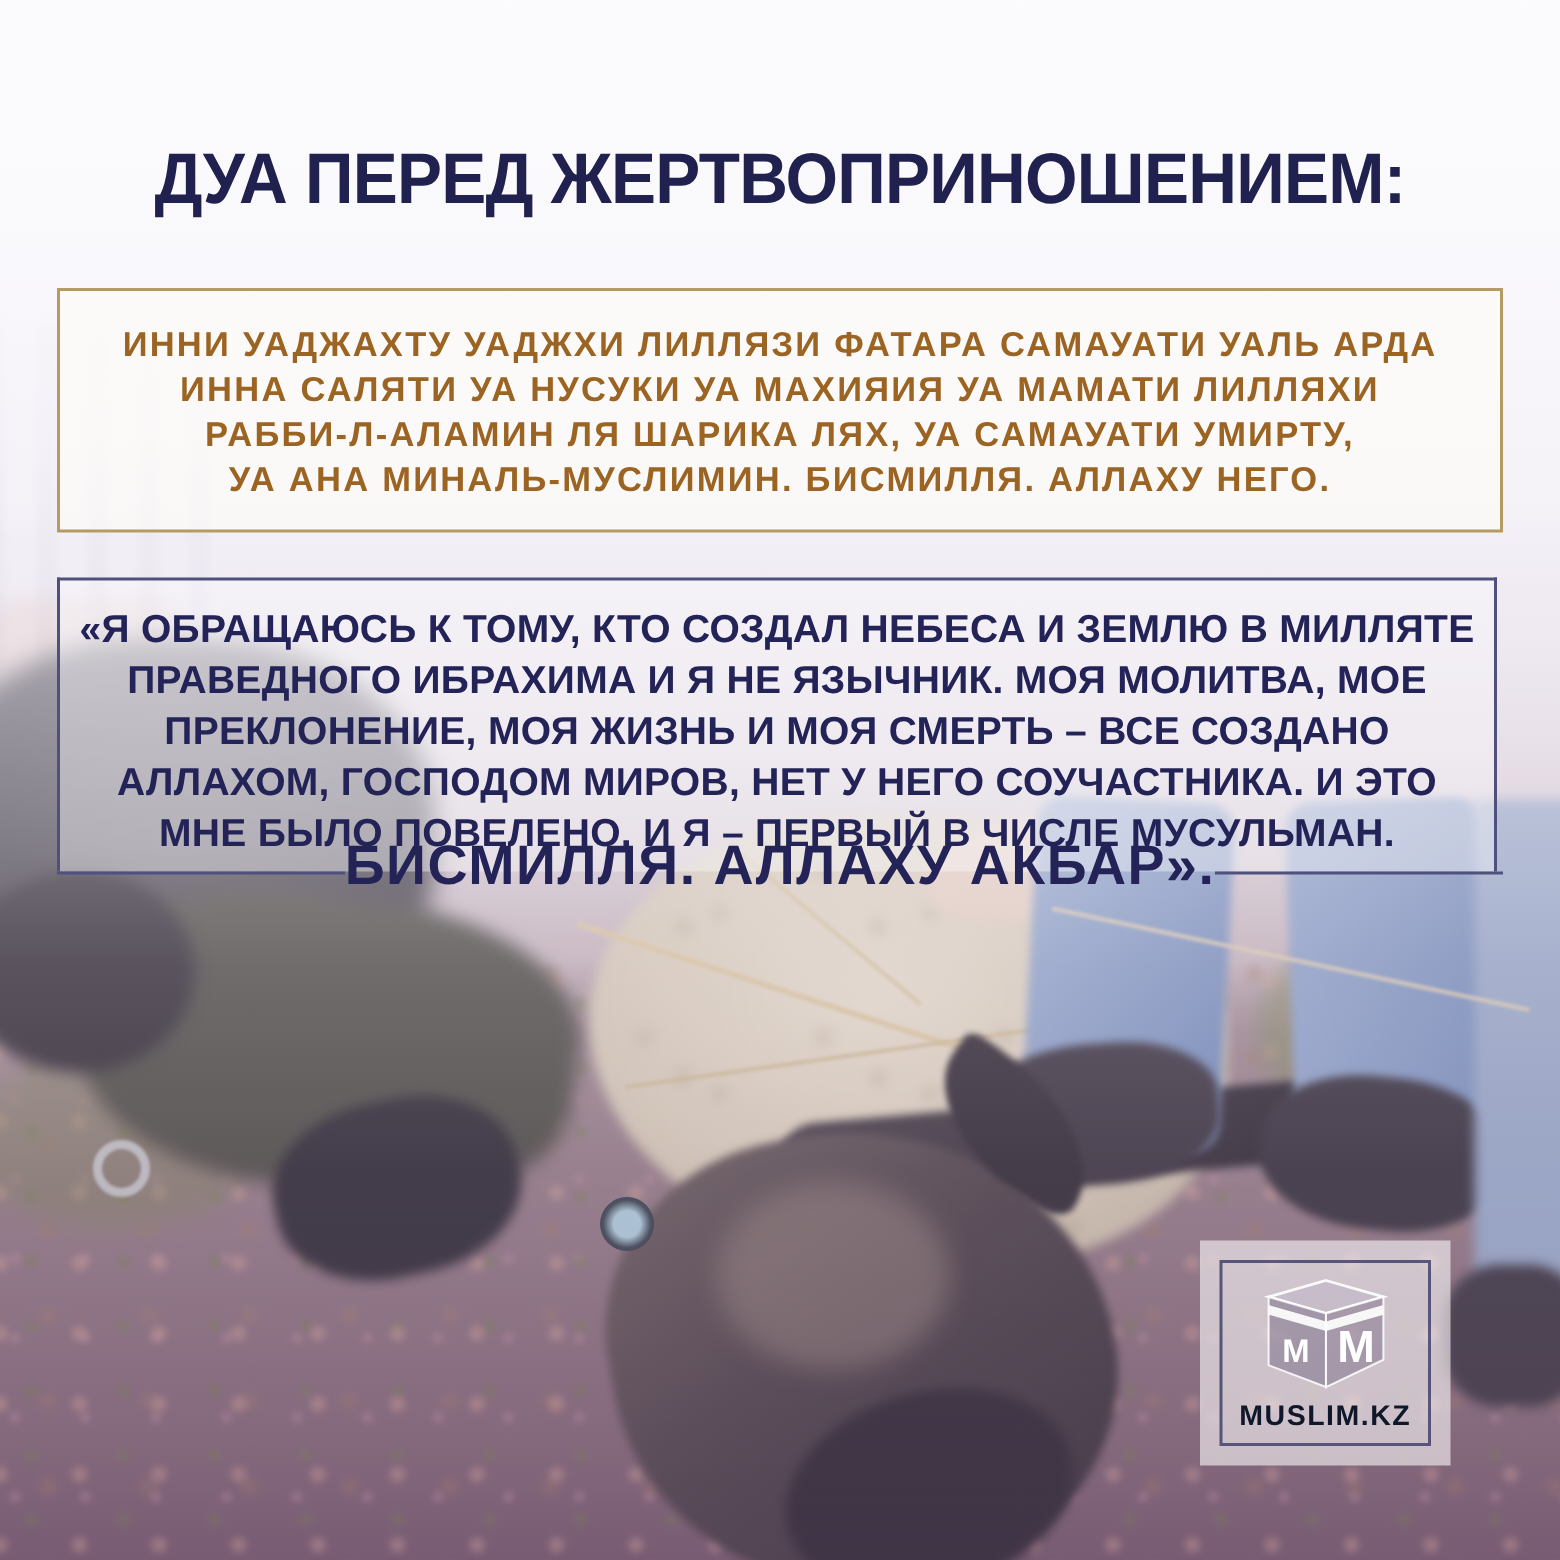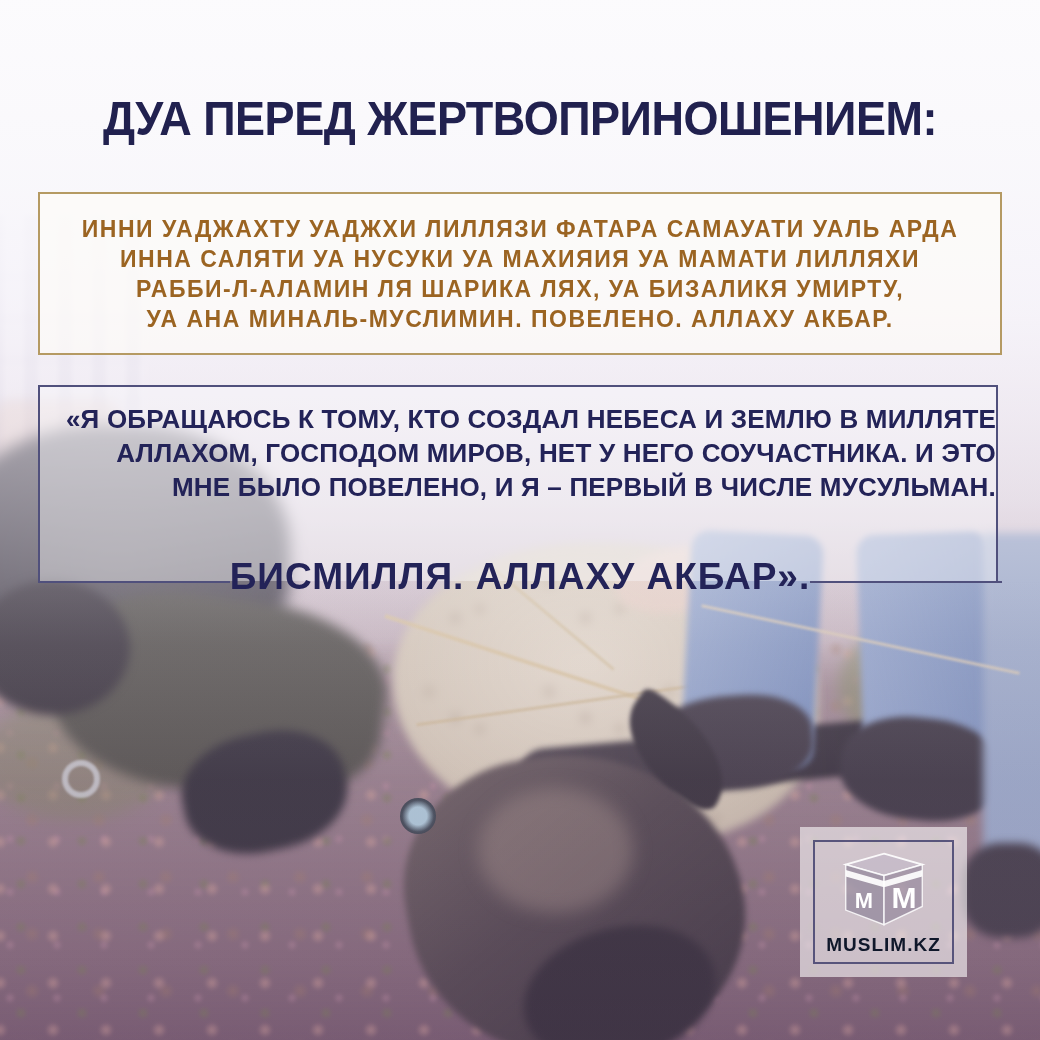--- a/index.html
+++ b/index.html
@@ -77,21 +77,21 @@
     font-size:45px;font-weight:800;letter-spacing:-0.5px;color:#21214f;transform:scaleY(1.06);transform-origin:center top;}
   .box1{position:absolute;left:38px;top:192px;width:960px;height:159px;
     border:2px solid #b59a63;background:rgba(255,253,247,.55);
     display:flex;flex-direction:column;justify-content:center;align-items:center;}
   .box1 p{margin:0;white-space:nowrap;font-size:23px;line-height:30px;font-weight:800;
     letter-spacing:1.5px;color:#9b6422;text-align:center;}
   .box2{position:absolute;left:38px;top:385px;width:960px;height:196px;
     border:2px solid #50507c;border-bottom:none;background:rgba(250,249,253,.40);
     padding-top:15px;box-sizing:border-box;}
   .box2 p{margin:0;white-space:nowrap;font-size:26px;line-height:34px;font-weight:800;
-    letter-spacing:0.2px;color:#232358;text-align:right;}
+    letter-spacing:0.2px;color:#232358;text-align:center;}
   .emphasis{position:absolute;left:0;top:556px;width:100%;text-align:center;margin:0;
     font-size:37px;font-weight:800;letter-spacing:1px;color:#232358;white-space:nowrap;}
   .bseg{position:absolute;top:581px;height:2px;background:#50507c;}
   .bseg-left{left:38px;width:192px;}
   .bseg-right{left:810px;width:192px;}
   
   .logo-patch{position:absolute;left:800px;top:827px;width:167px;height:150px;
     background:rgba(248,245,247,.62);}
   .logo-frame{position:absolute;inset:13px;border:2px solid rgba(58,56,104,.8);
     display:flex;flex-direction:column;align-items:center;justify-content:flex-start;}
@@ -140,26 +140,28 @@
 
   <div class="wash"></div>
 
   <div class="content">
 
     <h1 class="title">ДУА ПЕРЕД ЖЕРТВОПРИНОШЕНИЕМ:</h1>
 
     <div class="box1">
       <p>ИННИ УАДЖАХТУ УАДЖХИ ЛИЛЛЯЗИ ФАТАРА САМАУАТИ УАЛЬ АРДА</p>
       <p>ИННА САЛЯТИ УА НУСУКИ УА МАХИЯИЯ УА МАМАТИ ЛИЛЛЯХИ</p>
-      <p>РАББИ-Л-АЛАМИН ЛЯ ШАРИКА ЛЯХ, УА БИЗАЛИКЯ УМИРТУ,</p>
-      <p>УА АНА МИНАЛЬ-МУСЛИМИН. ПОВЕЛЕНО. АЛЛАХУ АКБАР.</p>
+      <p>РАББИ-Л-АЛАМИН ЛЯ ШАРИКА ЛЯХ, УА САМАУАТИ УМИРТУ,</p>
+      <p>УА АНА МИНАЛЬ-МУСЛИМИН. БИСМИЛЛЯ. АЛЛАХУ НЕГО.</p>
     </div>
 
     <div class="box2">
       <p>«Я ОБРАЩАЮСЬ К ТОМУ, КТО СОЗДАЛ НЕБЕСА И ЗЕМЛЮ В МИЛЛЯТЕ</p>
+      <p>ПРАВЕДНОГО ИБРАХИМА И Я НЕ ЯЗЫЧНИК. МОЯ МОЛИТВА, МОЕ</p>
+      <p>ПРЕКЛОНЕНИЕ, МОЯ ЖИЗНЬ И МОЯ СМЕРТЬ – ВСЕ СОЗДАНО</p>
       <p>АЛЛАХОМ, ГОСПОДОМ МИРОВ, НЕТ У НЕГО СОУЧАСТНИКА. И ЭТО</p>
       <p>МНЕ БЫЛО ПОВЕЛЕНО, И Я – ПЕРВЫЙ В ЧИСЛЕ МУСУЛЬМАН.</p>
     </div>
     <p class="emphasis">БИСМИЛЛЯ. АЛЛАХУ АКБАР».</p>
     <div class="bseg bseg-left"></div>
     <div class="bseg bseg-right"></div>
 
     <div class="logo-patch">
       <div class="logo-frame">
         <svg class="logo-cube" width="96" height="82" viewBox="0 0 100 90">

